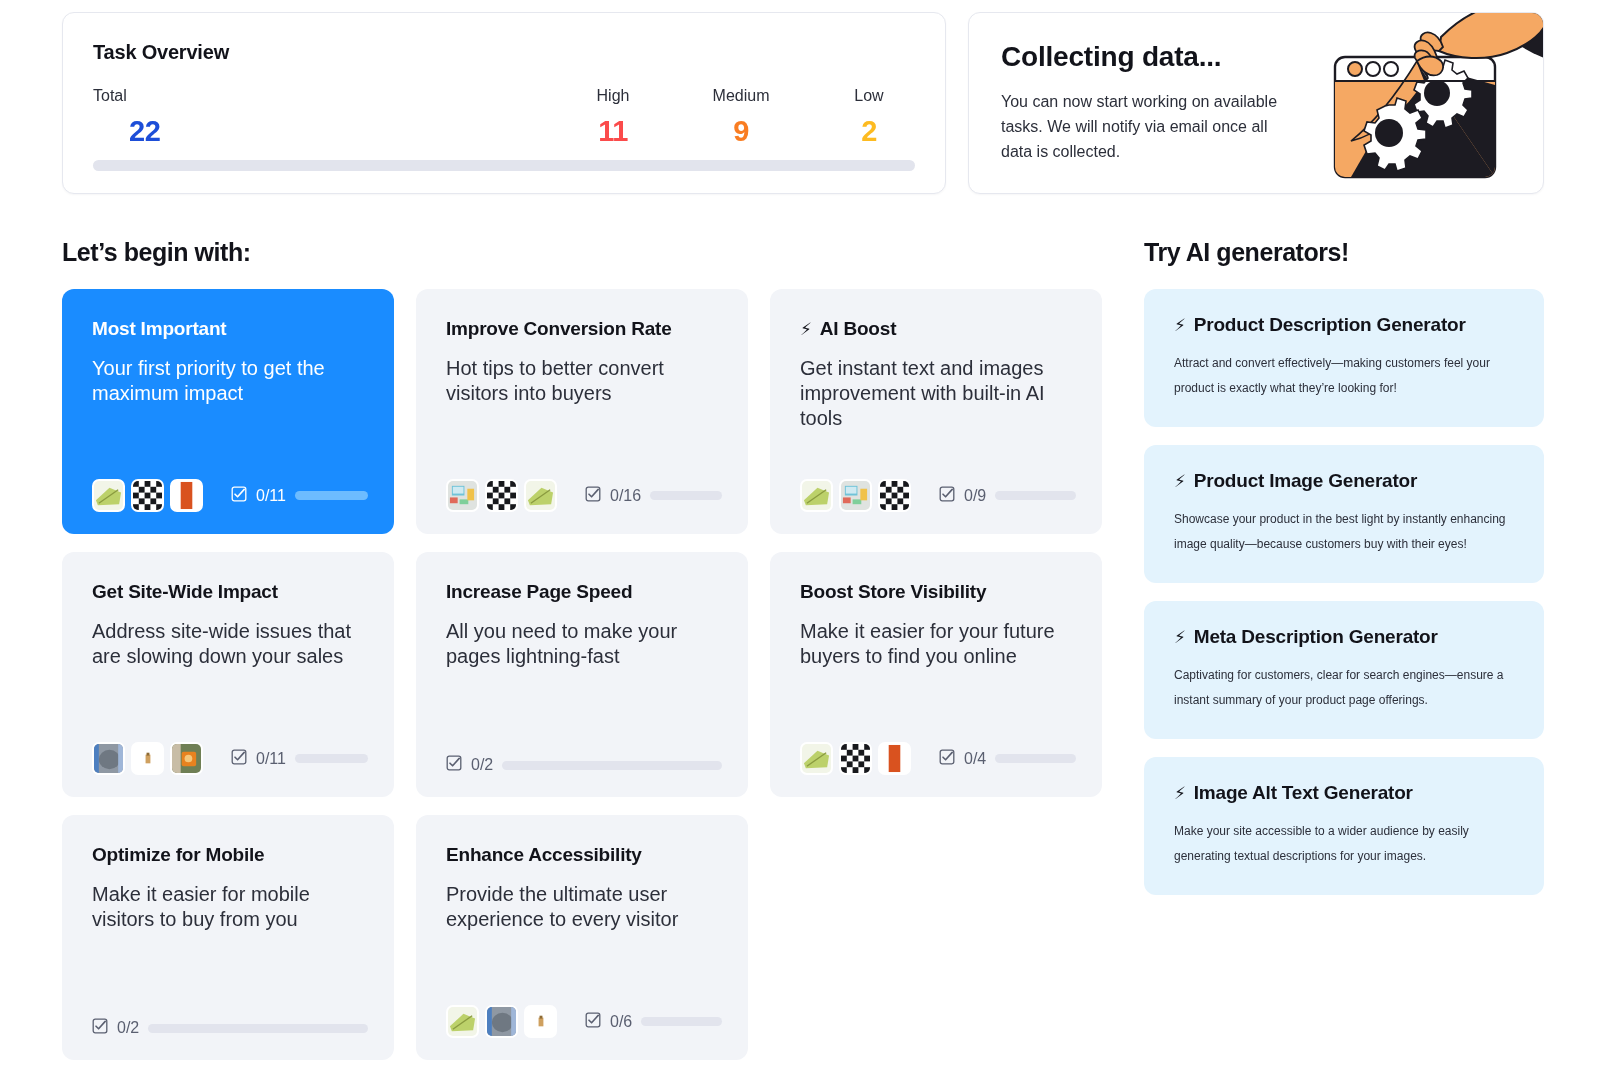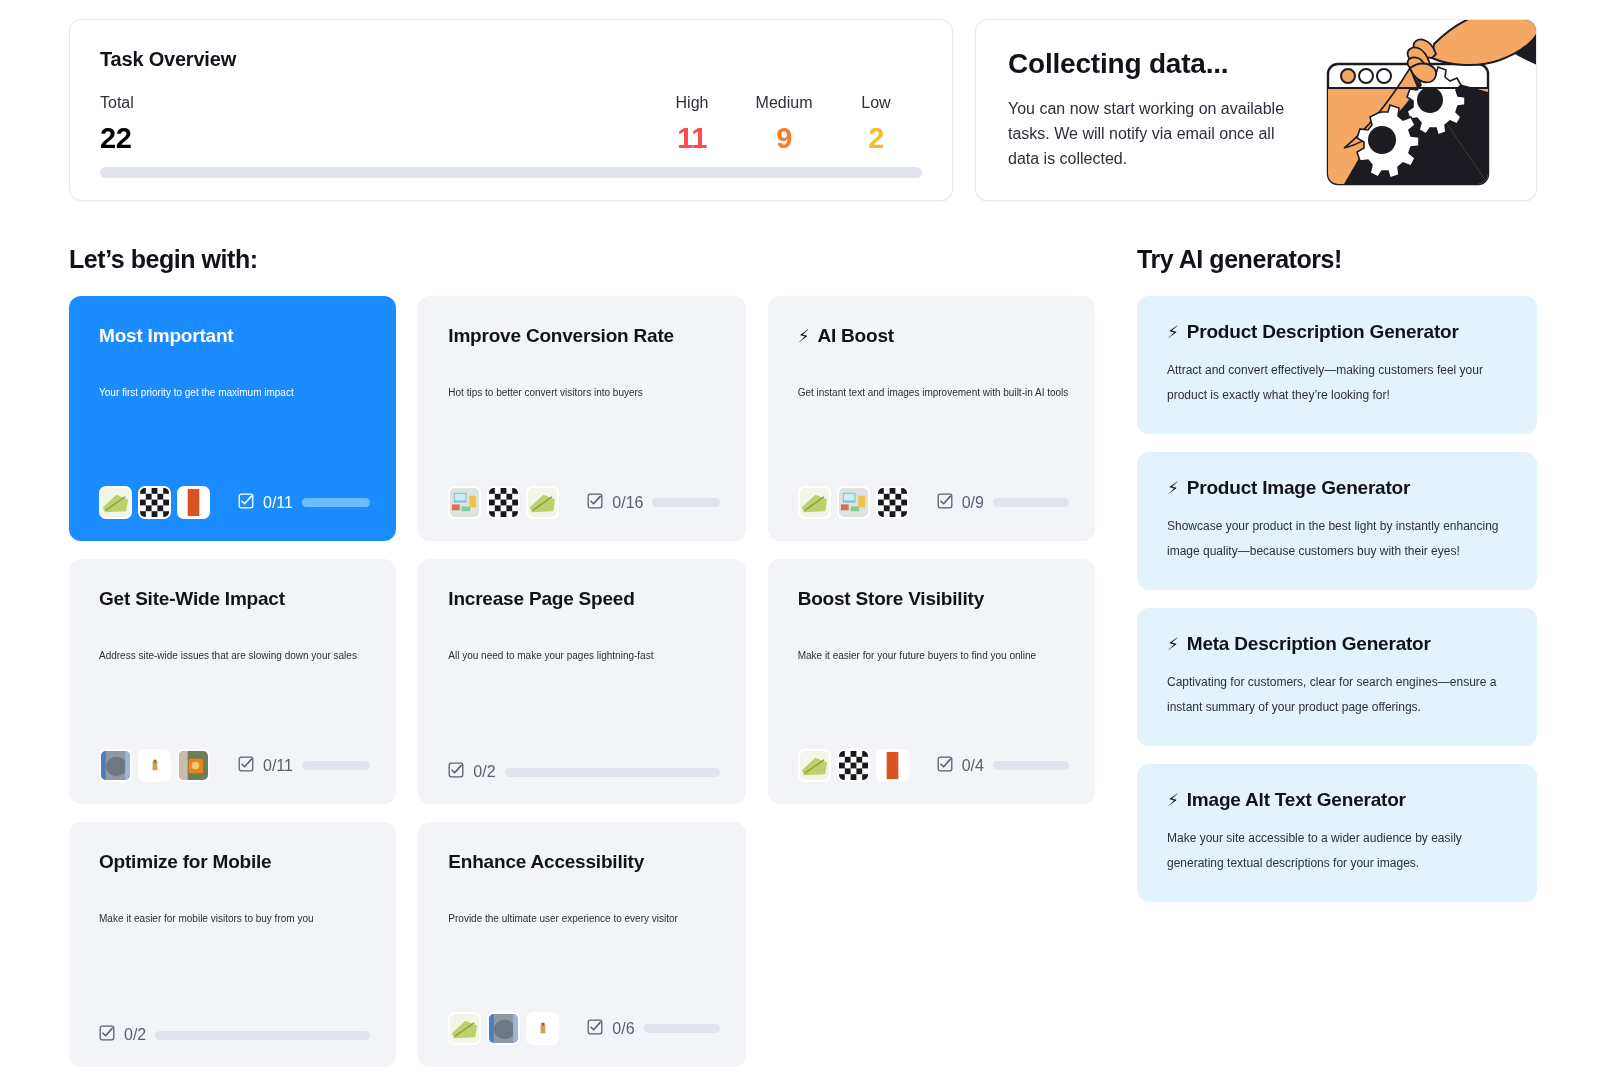--- a/index.html
+++ b/index.html
@@ -3,21 +3,21 @@
 <meta charset="utf-8">
 <style>
   * { box-sizing: border-box; margin: 0; padding: 0; }
   html, body {
     width: 1600px; height: 1085px;
     background: #ffffff;
     font-family: "Liberation Sans", "DejaVu Sans", sans-serif;
     color: #12131a;
     overflow: hidden;
   }
-  .page { position: relative; width: 1600px; height: 1085px; padding: 7px; }
+  .page { position: relative; width: 1600px; height: 1085px; padding: 0; }
 
   
   .top-row {
     display: flex;
     gap: 22px;
     padding: 12px 56px 0 62px;
     align-items: stretch;
   }
   .card-outline {
     background: #fff;
@@ -25,32 +25,33 @@
     border-radius: 12px;
     box-shadow: 0 1px 2px rgba(16,24,40,.04);
   }
   .task-overview { flex: 0 0 884px; height: 182px; padding: 28px 30px 0 30px; position: relative; }
   .to-title { font-size: 20px; font-weight: 700; letter-spacing: -0.2px; color: #12131a; }
 
   .to-grid {
     display: flex;
     align-items: flex-start;
     margin-top: 22px;
+    gap: 36px;
   }
   .to-col { display: flex; flex-direction: column; }
   .to-col.total { flex: 1 1 auto; }
   .to-col.metric { width: 92px; align-items: center; }
   .to-col.completed { width: 150px; align-items: flex-end; }
   .to-label {
     font-size: 16px; color: #2c2f3a; font-weight: 400; line-height: 20px;
     white-space: nowrap;
   }
   .to-label.with-icon { display: flex; align-items: center; gap: 7px; }
   .to-value { font-size: 29px; font-weight: 700; line-height: 38px; margin-top: 6px; letter-spacing: -0.5px; }
-  .to-value.total-v { color: #000000; }
+  .to-value.total-v { color: #1d4ed8; margin-left: 36px; }
   .to-value.high-v { color: #fb4b4b; }
   .to-value.medium-v { color: #f97d22; }
   .to-value.low-v { color: #fdbb21; }
   .to-value.completed-v { color: #12131a; }
 
   .to-progress {
     position: absolute;
     left: 30px; right: 30px; bottom: 22px;
     height: 11px; border-radius: 6px;
     background: #e2e4ed;
@@ -90,21 +91,21 @@
     flex-direction: column;
   }
   .task-card.highlight { background: #1a8cff; }
   .task-card.empty-slot { background: transparent; }
 
   .tc-title {
     font-size: 19px; font-weight: 700; letter-spacing: -0.2px; color: #12131a;
     display: flex; align-items: center; gap: 8px; line-height: 24px;
   }
   .task-card.highlight .tc-title { color: #fff; }
-  .tc-desc { margin-top: 32px; font-size: 10px; line-height: 25px; color: #2c2f3a; }
+  .tc-desc { margin-top: 15px; font-size: 20px; line-height: 25px; color: #2c2f3a; }
   .task-card.highlight .tc-desc { color: #ffffff; }
 
   .tc-footer {
     margin-top: auto;
     display: flex;
     align-items: center;
     gap: 0;
   }
   .thumbs { display: flex; }
   .thumb {

